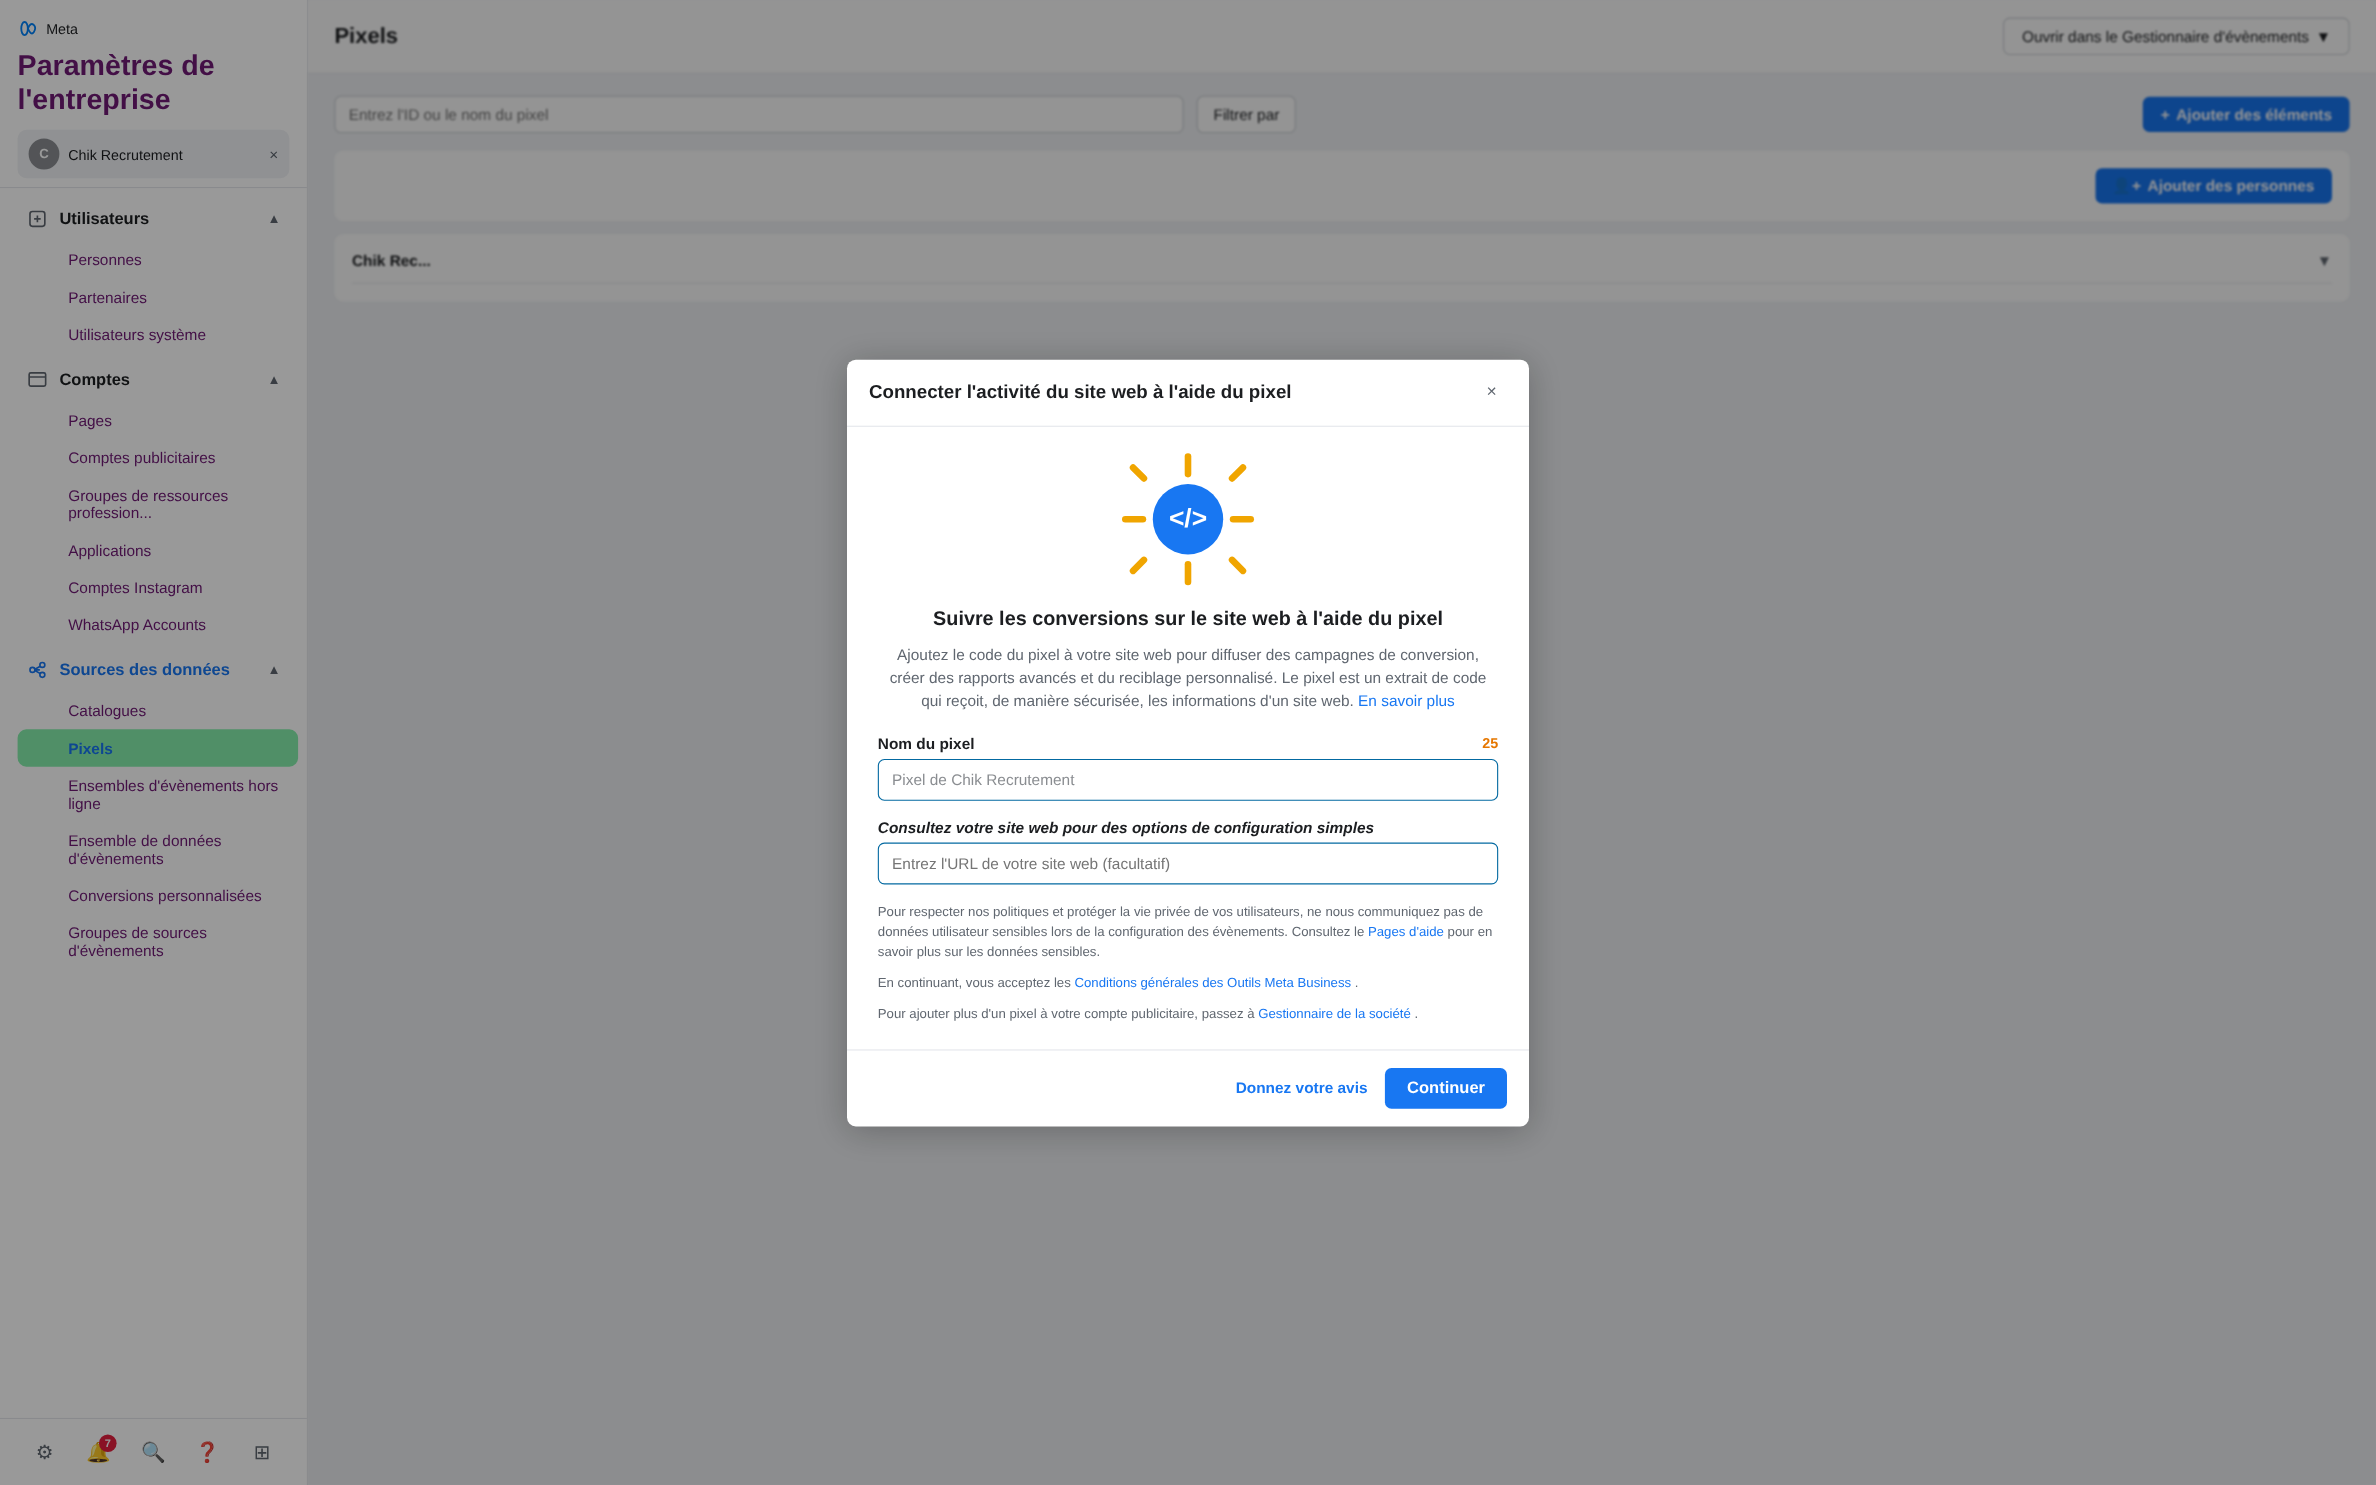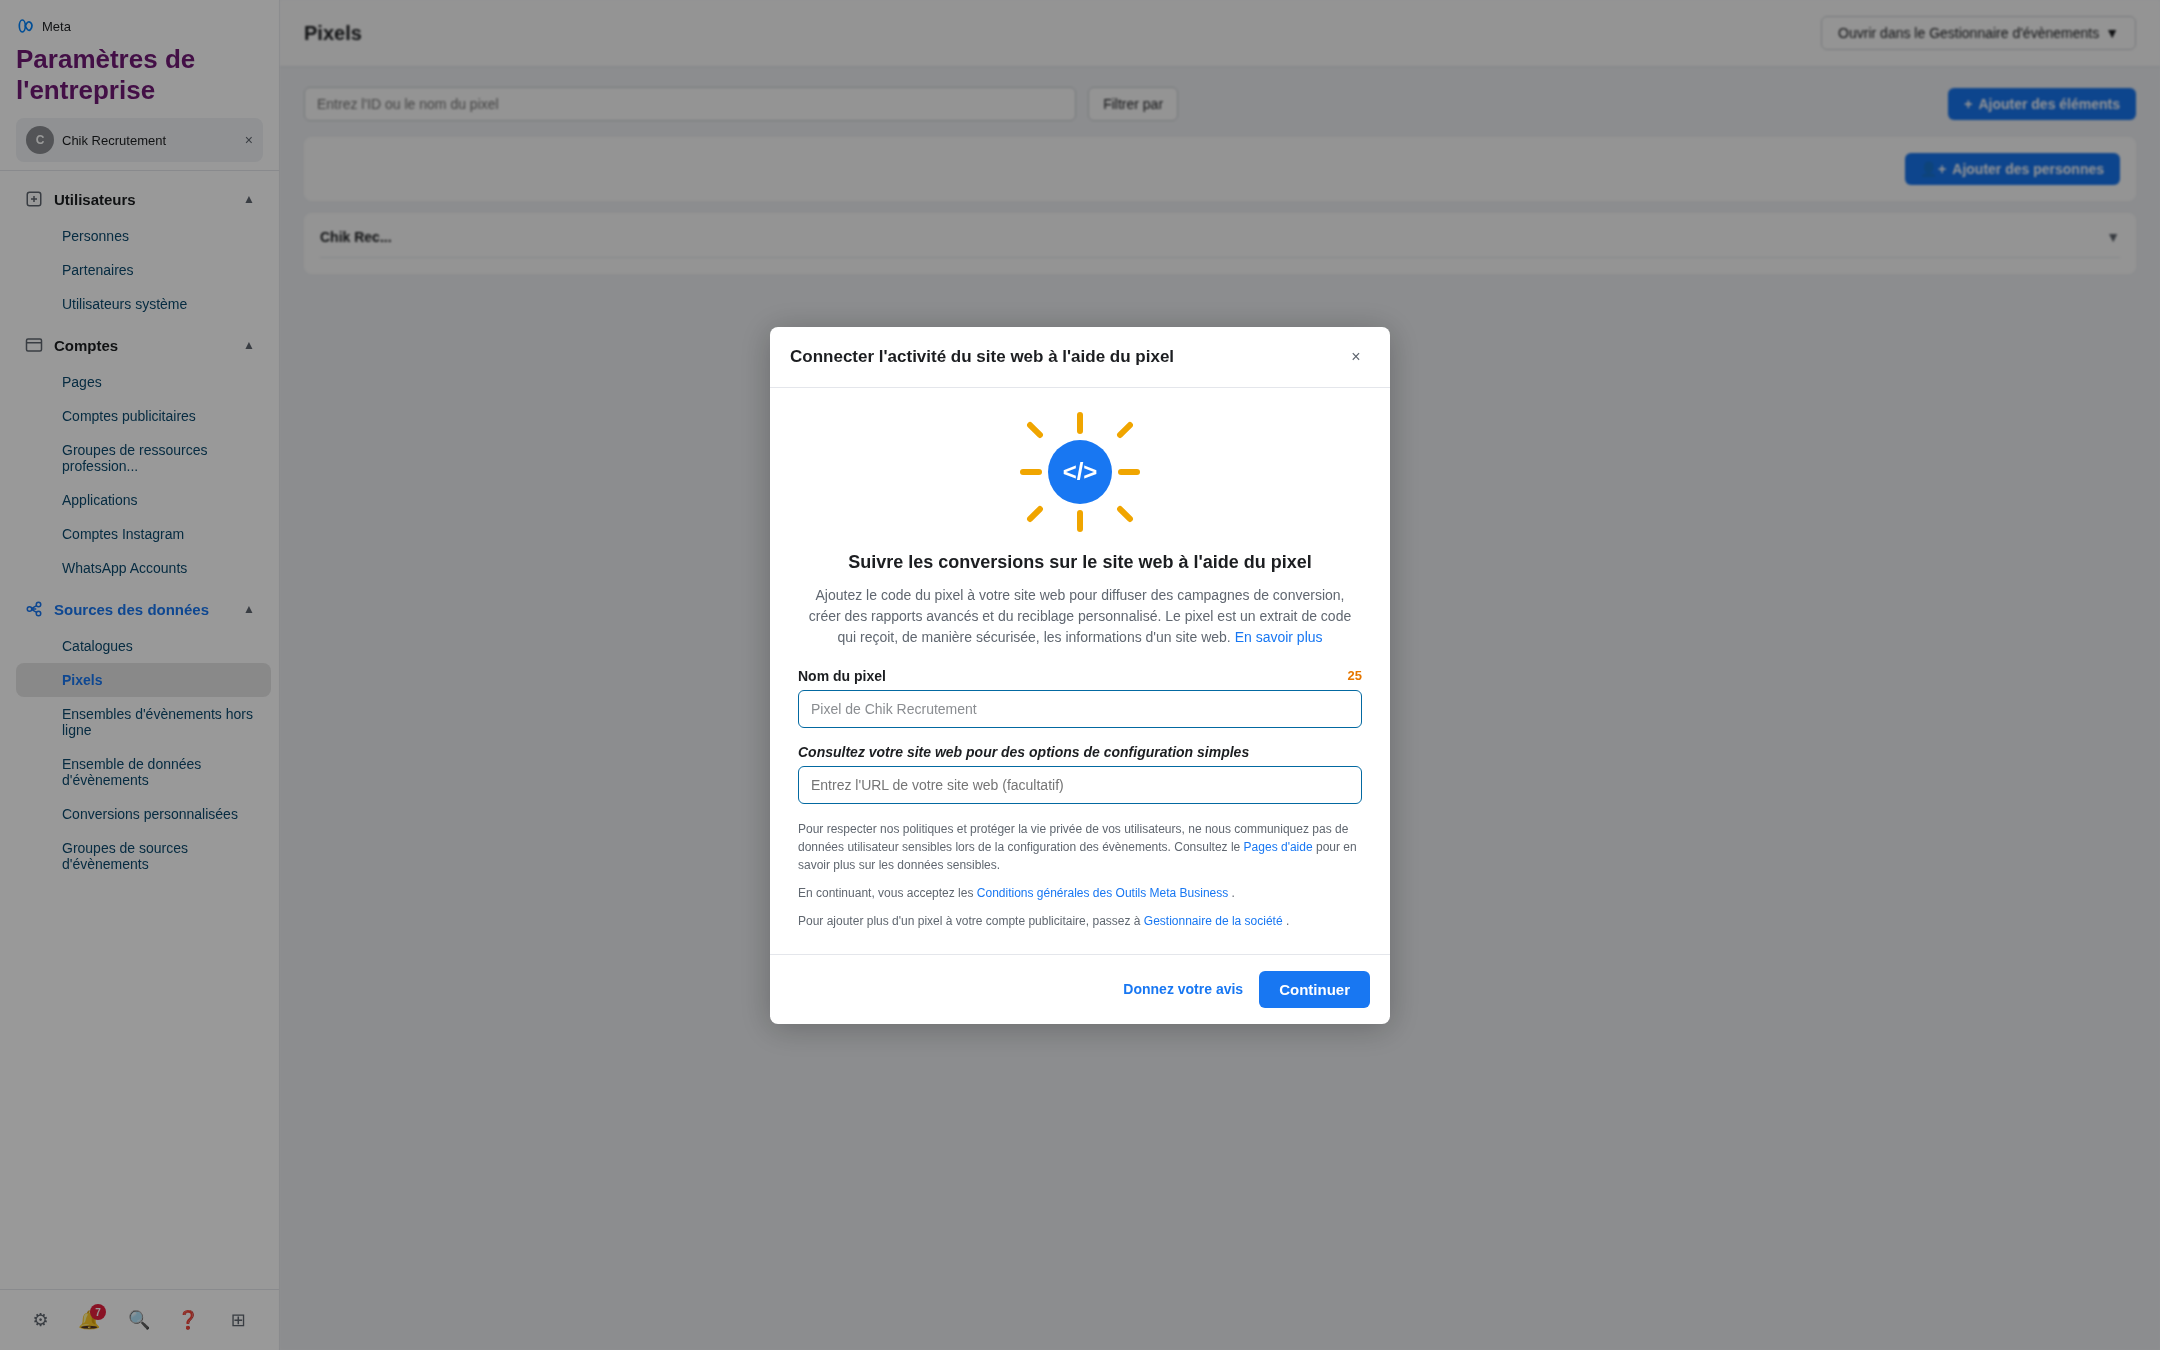--- a/index.html
+++ b/index.html
@@ -98,28 +98,28 @@
       font-size: 12px;
       color: #606770;
     }
     .nav-items {
       padding-left: 8px;
     }
     .nav-item {
       display: block;
       padding: 9px 16px 9px 46px;
       font-size: 14px;
-      color: #0c4a6e;
+      color: #701a75;
       cursor: pointer;
       border-radius: 8px;
       margin: 0 8px;
       text-decoration: none;
     }
     .nav-item.active {
-      background: #e5e5e5;
+      background: #86efac;
       color: #1877f2;
       font-weight: 600;
     }
     .sidebar-footer {
       display: flex;
       align-items: center;
       justify-content: space-around;
       padding: 12px 16px;
       border-top: 1px solid #e4e6eb;
     }

